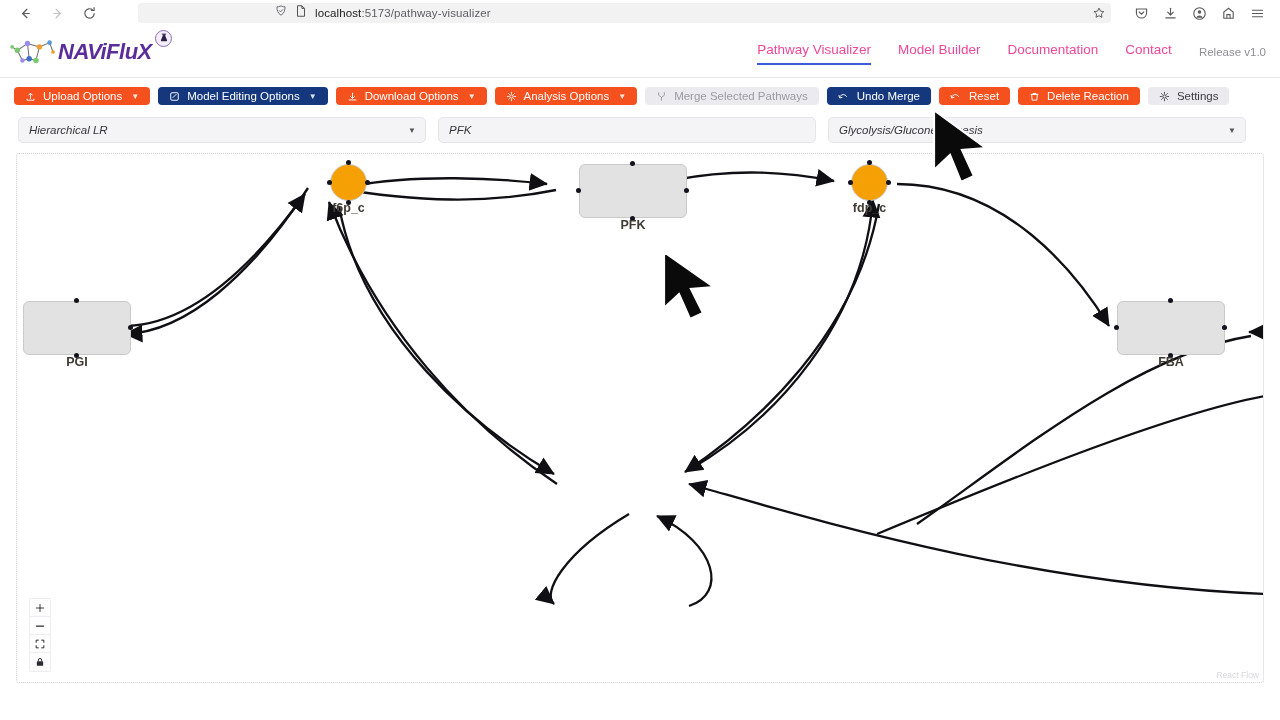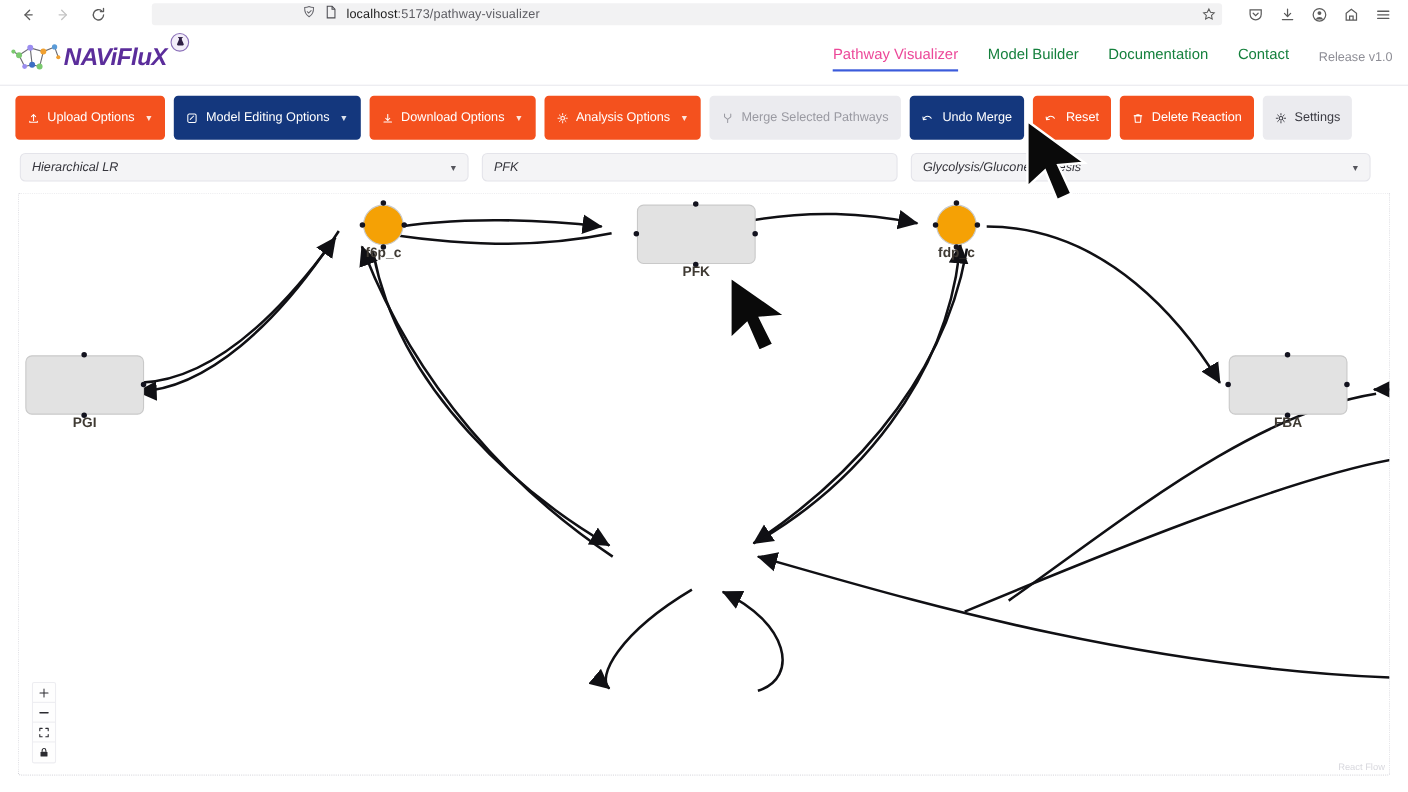--- a/index.html
+++ b/index.html
@@ -83,21 +83,21 @@
     width: 17px; height: 17px;
     border-radius: 50%;
     border: 1.3px solid #8a6fb8;
     background: #f3eefa;
     display: flex; align-items: center; justify-content: center;
     font-size: 9px; color: #3b2a55;
   }
   .main-nav { display: flex; align-items: center; gap: 27px; }
   .nav-link {
     font-size: 13.5px;
-    color: #15803d;
+    color: #ec4899;
     padding-bottom: 4px;
     position: relative;
     white-space: nowrap;
   }
   .nav-link.active {
     color: #ec4899;
     font-weight: normal;
   }
   .nav-link.active::after {
     content: "";
@@ -110,21 +110,21 @@
 
   
   .toolbar {
     display: flex;
     align-items: center;
     gap: 8px;
     padding: 9px 12px 8px 14px;
     background: #fff;
   }
   .tb-btn {
-    height: 40px;
+    height: 18px;
     border-radius: 4px;
     display: inline-flex;
     align-items: center;
     gap: 7px;
     padding: 0 11px;
     font-size: 11.5px;
     color: #fff;
     white-space: nowrap;
     border: none;
     cursor: pointer;

